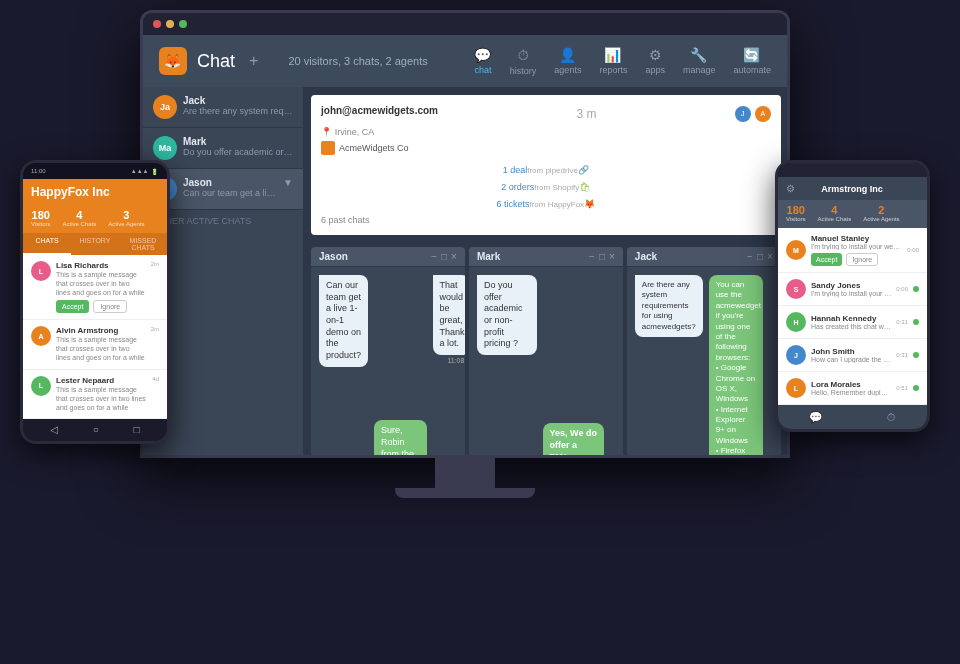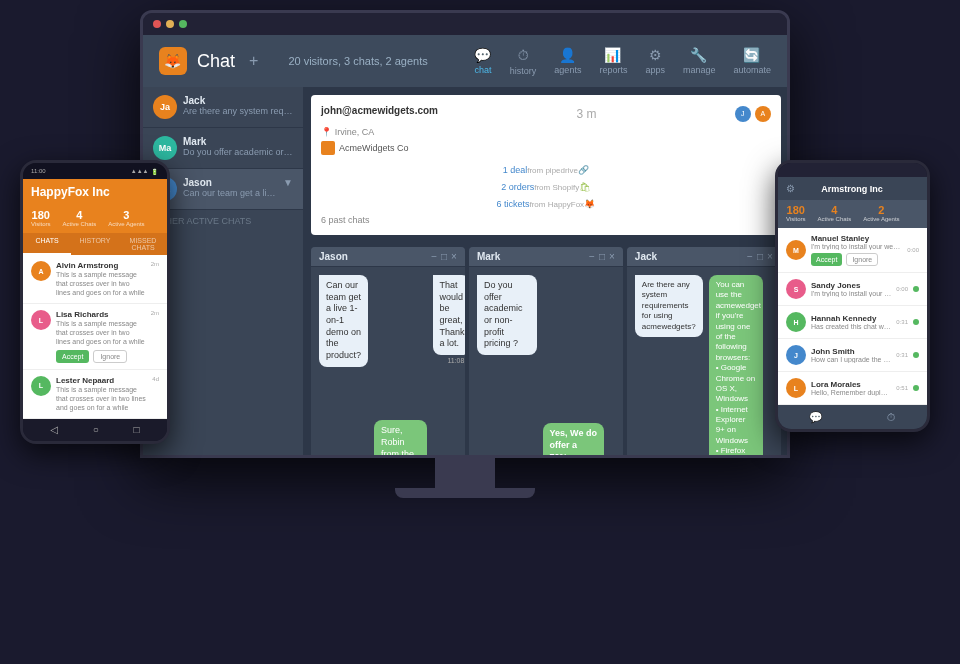--- a/index.html
+++ b/index.html
@@ -761,36 +761,36 @@
           <div class="phone-stat-label">Active Agents</div>
         </div>
       </div>
       <div class="phone-tabs">
         <div class="phone-tab active">CHATS</div>
         <div class="phone-tab">HISTORY</div>
         <div class="phone-tab">MISSED CHATS</div>
       </div>
       <div class="phone-chat-list">
         <div class="phone-chat-item">
-          <div class="phone-avatar ph-av-orange">A</div>
-          <div class="phone-chat-info">
-            <div class="phone-chat-name">Alvin Armstrong</div>
-            <div class="phone-chat-msg">This is a sample message that crosses over in two lines and goes on for a while</div>
-          </div>
-          <div class="phone-chat-time">2m</div>
-        </div>
-        <div class="phone-chat-item">
           <div class="phone-avatar ph-av-pink">L</div>
           <div class="phone-chat-info">
             <div class="phone-chat-name">Lisa Richards</div>
             <div class="phone-chat-msg">This is a sample message that crosses over in two lines and goes on for a while</div>
             <div class="phone-accept-row">
               <button class="phone-btn-accept">Accept</button>
               <button class="phone-btn-ignore">Ignore</button>
             </div>
+          </div>
+          <div class="phone-chat-time">2m</div>
+        </div>
+        <div class="phone-chat-item">
+          <div class="phone-avatar ph-av-orange">A</div>
+          <div class="phone-chat-info">
+            <div class="phone-chat-name">Alvin Armstrong</div>
+            <div class="phone-chat-msg">This is a sample message that crosses over in two lines and goes on for a while</div>
           </div>
           <div class="phone-chat-time">2m</div>
         </div>
         <div class="phone-chat-item">
           <div class="phone-avatar ph-av-green">L</div>
           <div class="phone-chat-info">
             <div class="phone-chat-name">Lester Nepaard</div>
             <div class="phone-chat-msg">This is a sample message that crosses over in two lines and goes on for a while</div>
           </div>
           <div class="phone-chat-time">4d</div>

